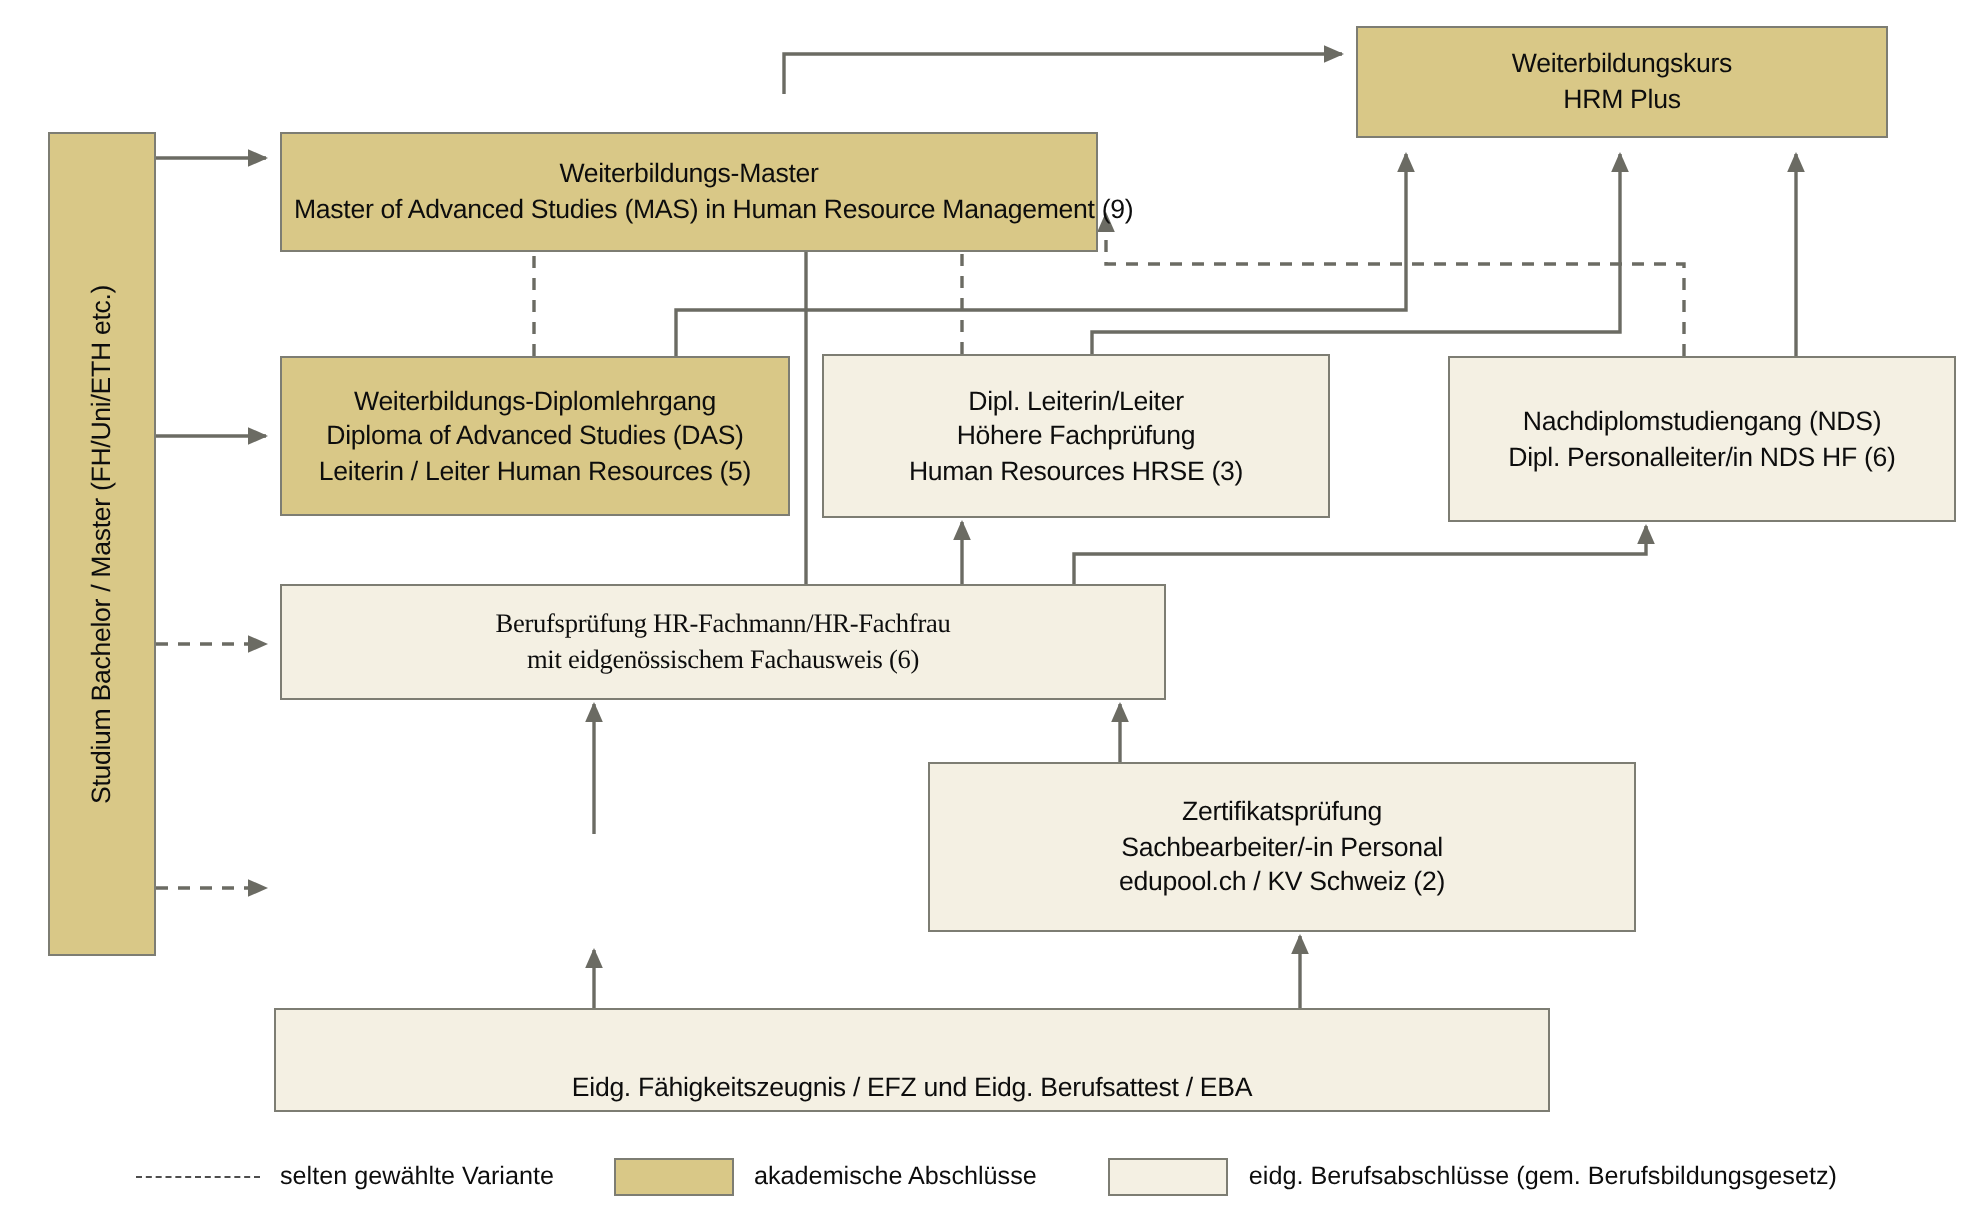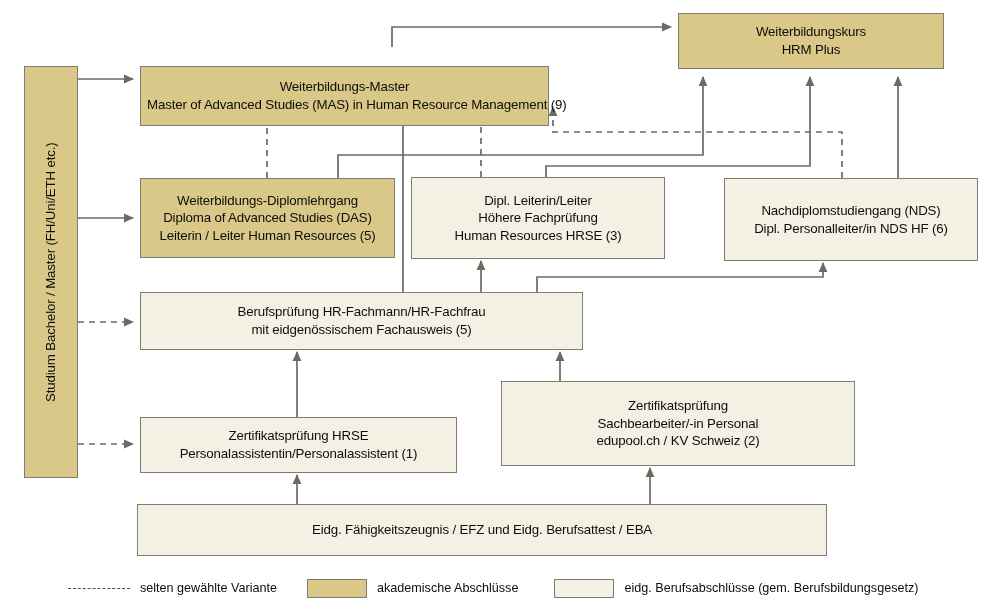--- a/index.html
+++ b/index.html
@@ -175,43 +175,37 @@
     </div>
   </div>
 
   <div class="box vocational" style="left:690px; top:178px; width:254px; height:83px;margin-left:34px;">
     <div class="lines">
       <span>Nachdiplomstudiengang (NDS)</span>
       <span>Dipl. Personalleiter/in NDS HF (6)</span>
     </div>
   </div>
 
-  <div class="box vocational" style="left:140px; top:292px; width:443px; height:58px;">
+  <div class="box vocational" style="left:140px; top:292px; width:443px; height:58px;font-family:Liberation Serif, serif;">
     <div class="lines">
       <span>Berufsprüfung HR-Fachmann/HR-Fachfrau</span>
-      <span>mit eidgenössischem Fachausweis (5)</span>
-    </div>
-  </div>
-
-  <div class="box vocational" style="left:140px; top:417px; width:317px; height:56px;">
-    <div class="lines">
-      <span>Zertifikatsprüfung HRSE</span>
-      <span>Personalassistentin/Personalassistent (1)</span>
-    </div>
-  </div>
-
-  <div class="box vocational" style="left:501px; top:381px; width:354px; height:85px;">
+      <span>mit eidgenössischem Fachausweis (6)</span>
+    </div>
+  </div>
+
+
+  <div class="box vocational" style="left:464px; top:381px; width:354px; height:85px;">
     <div class="lines">
       <span>Zertifikatsprüfung</span>
       <span>Sachbearbeiter/-in Personal</span>
       <span>edupool.ch / KV Schweiz (2)</span>
     </div>
   </div>
 
-  <div class="box vocational" style="left:137px; top:504px; width:690px; height:52px;">
+  <div class="box vocational" style="left:137px; top:504px; width:638px; height:52px;align-items:flex-end;">
     <div class="lines">
       <span>Eidg. Fähigkeitszeugnis / EFZ und Eidg. Berufsattest / EBA</span>
     </div>
   </div>
 
   <div class="legend">
     <div class="legend-pad"></div>
 
     <div class="legend-item">
       <div class="legend-dash"></div>

